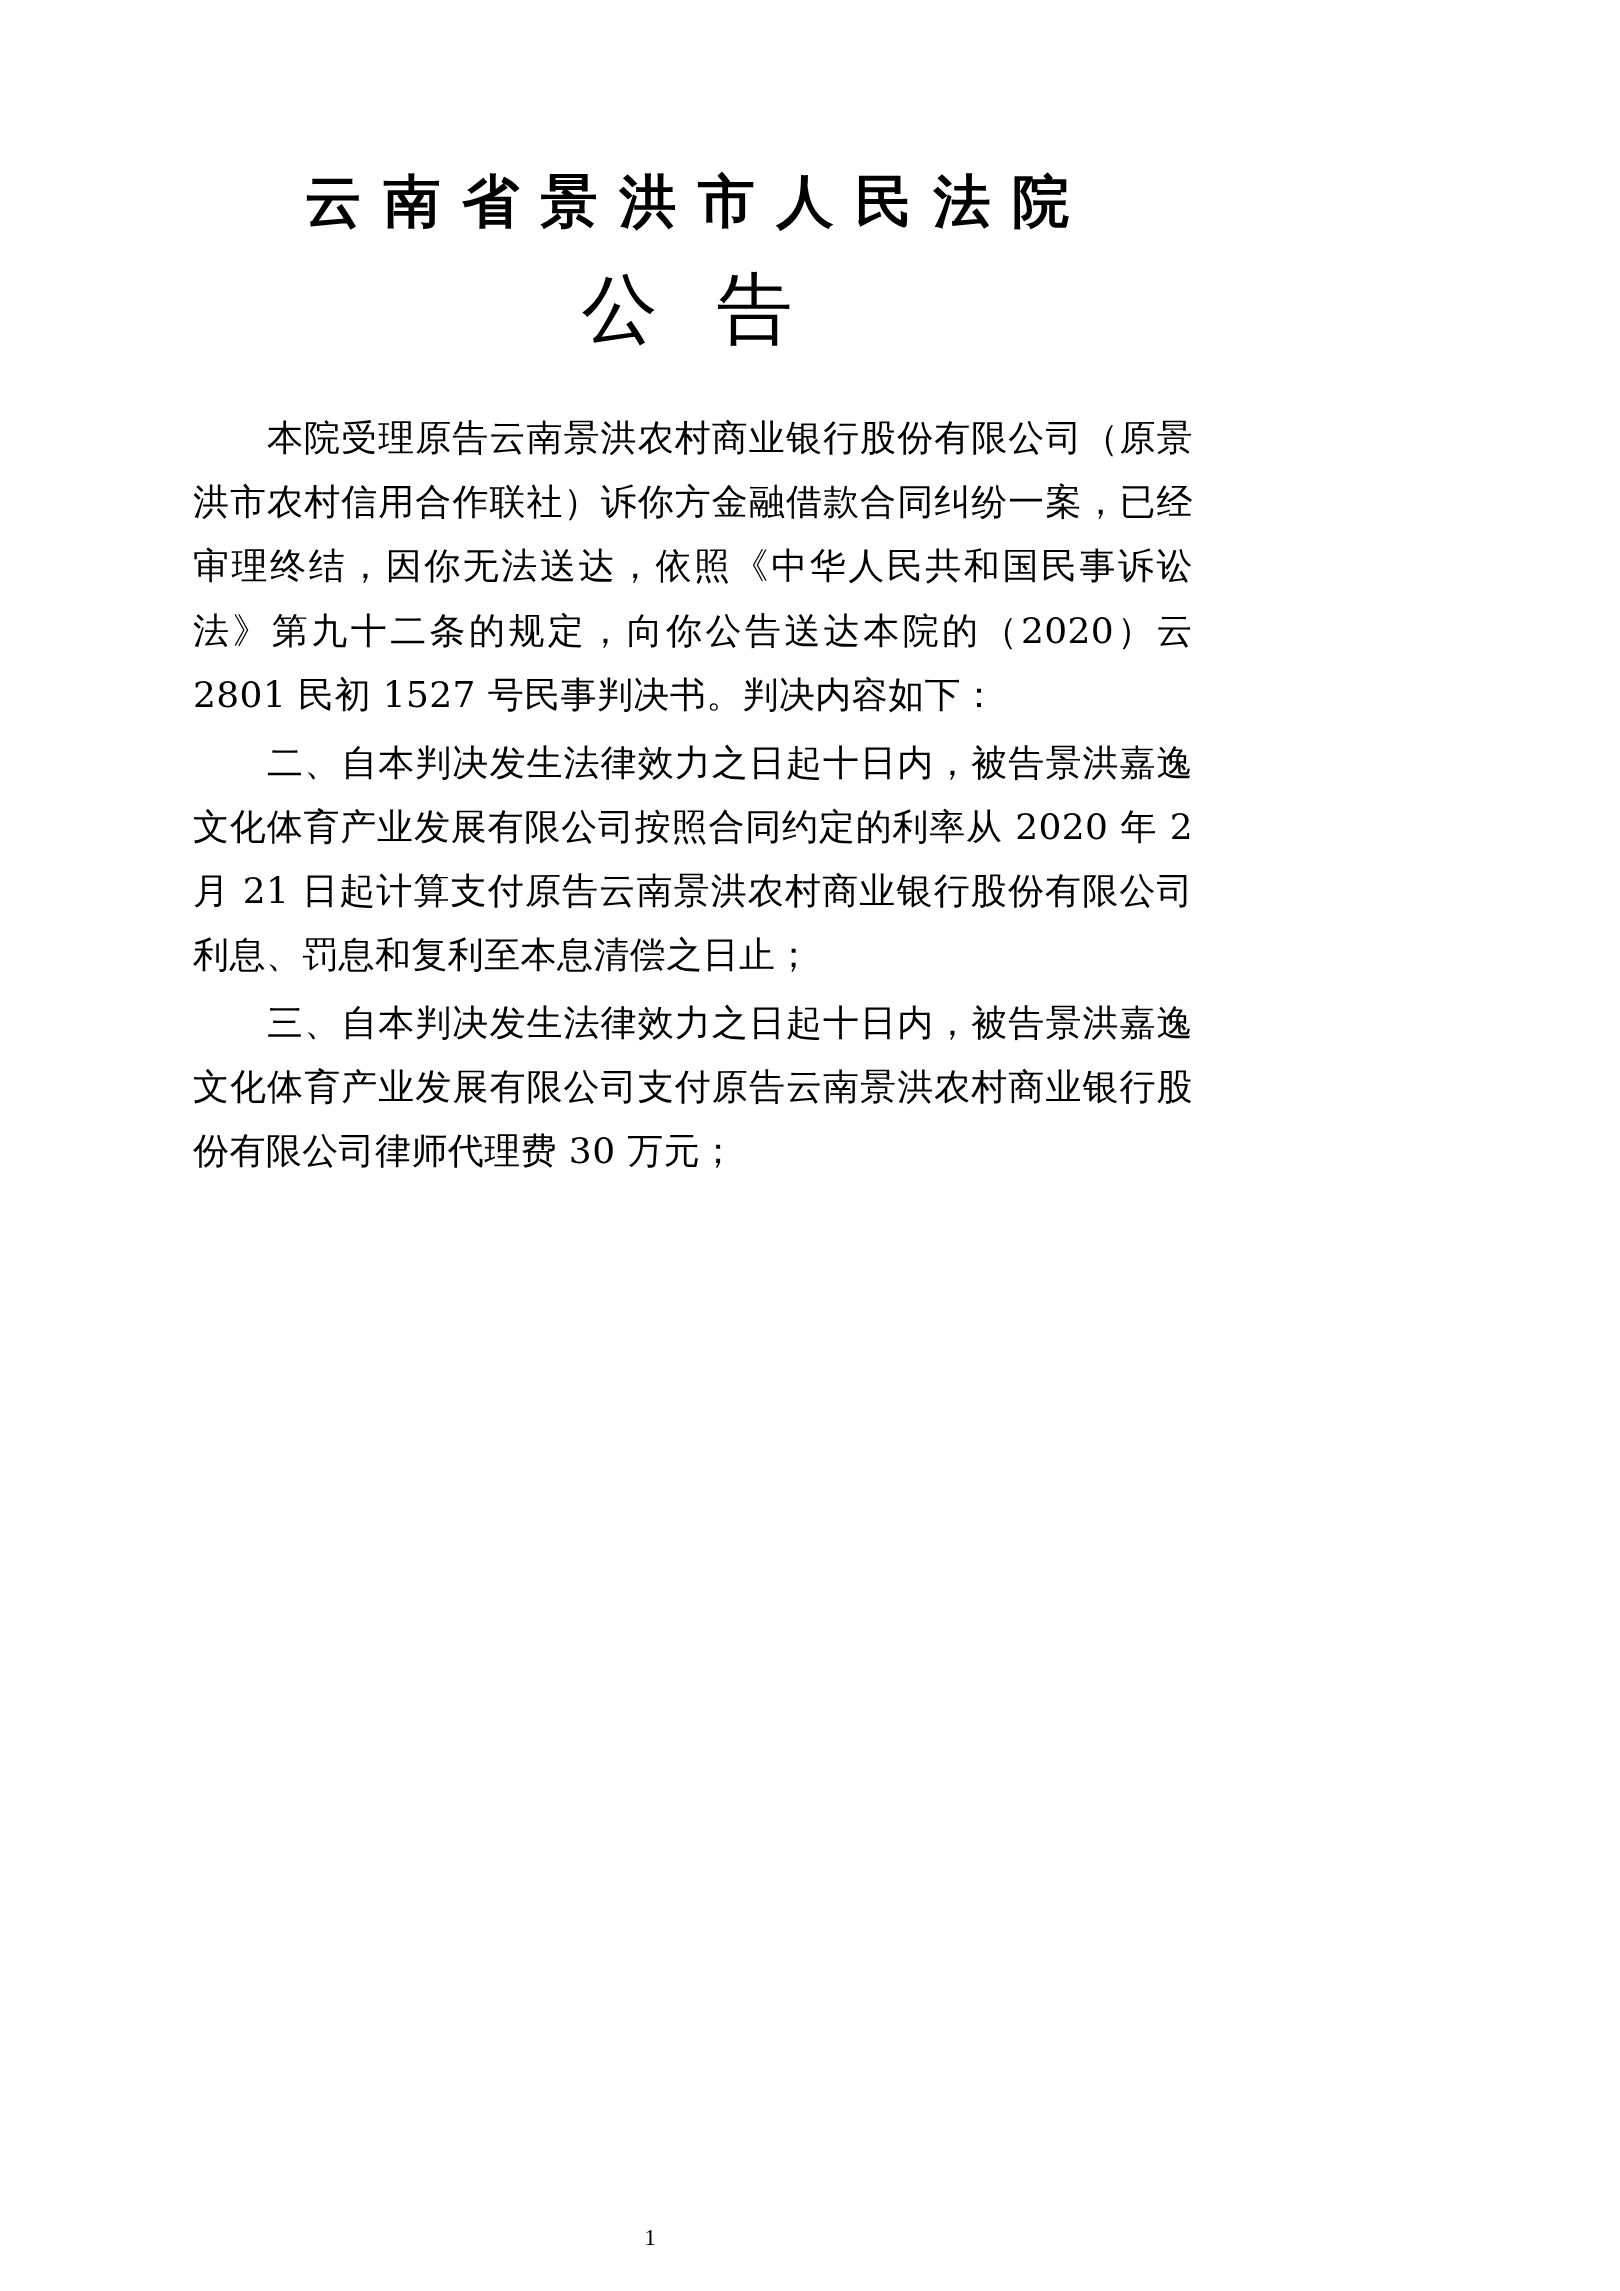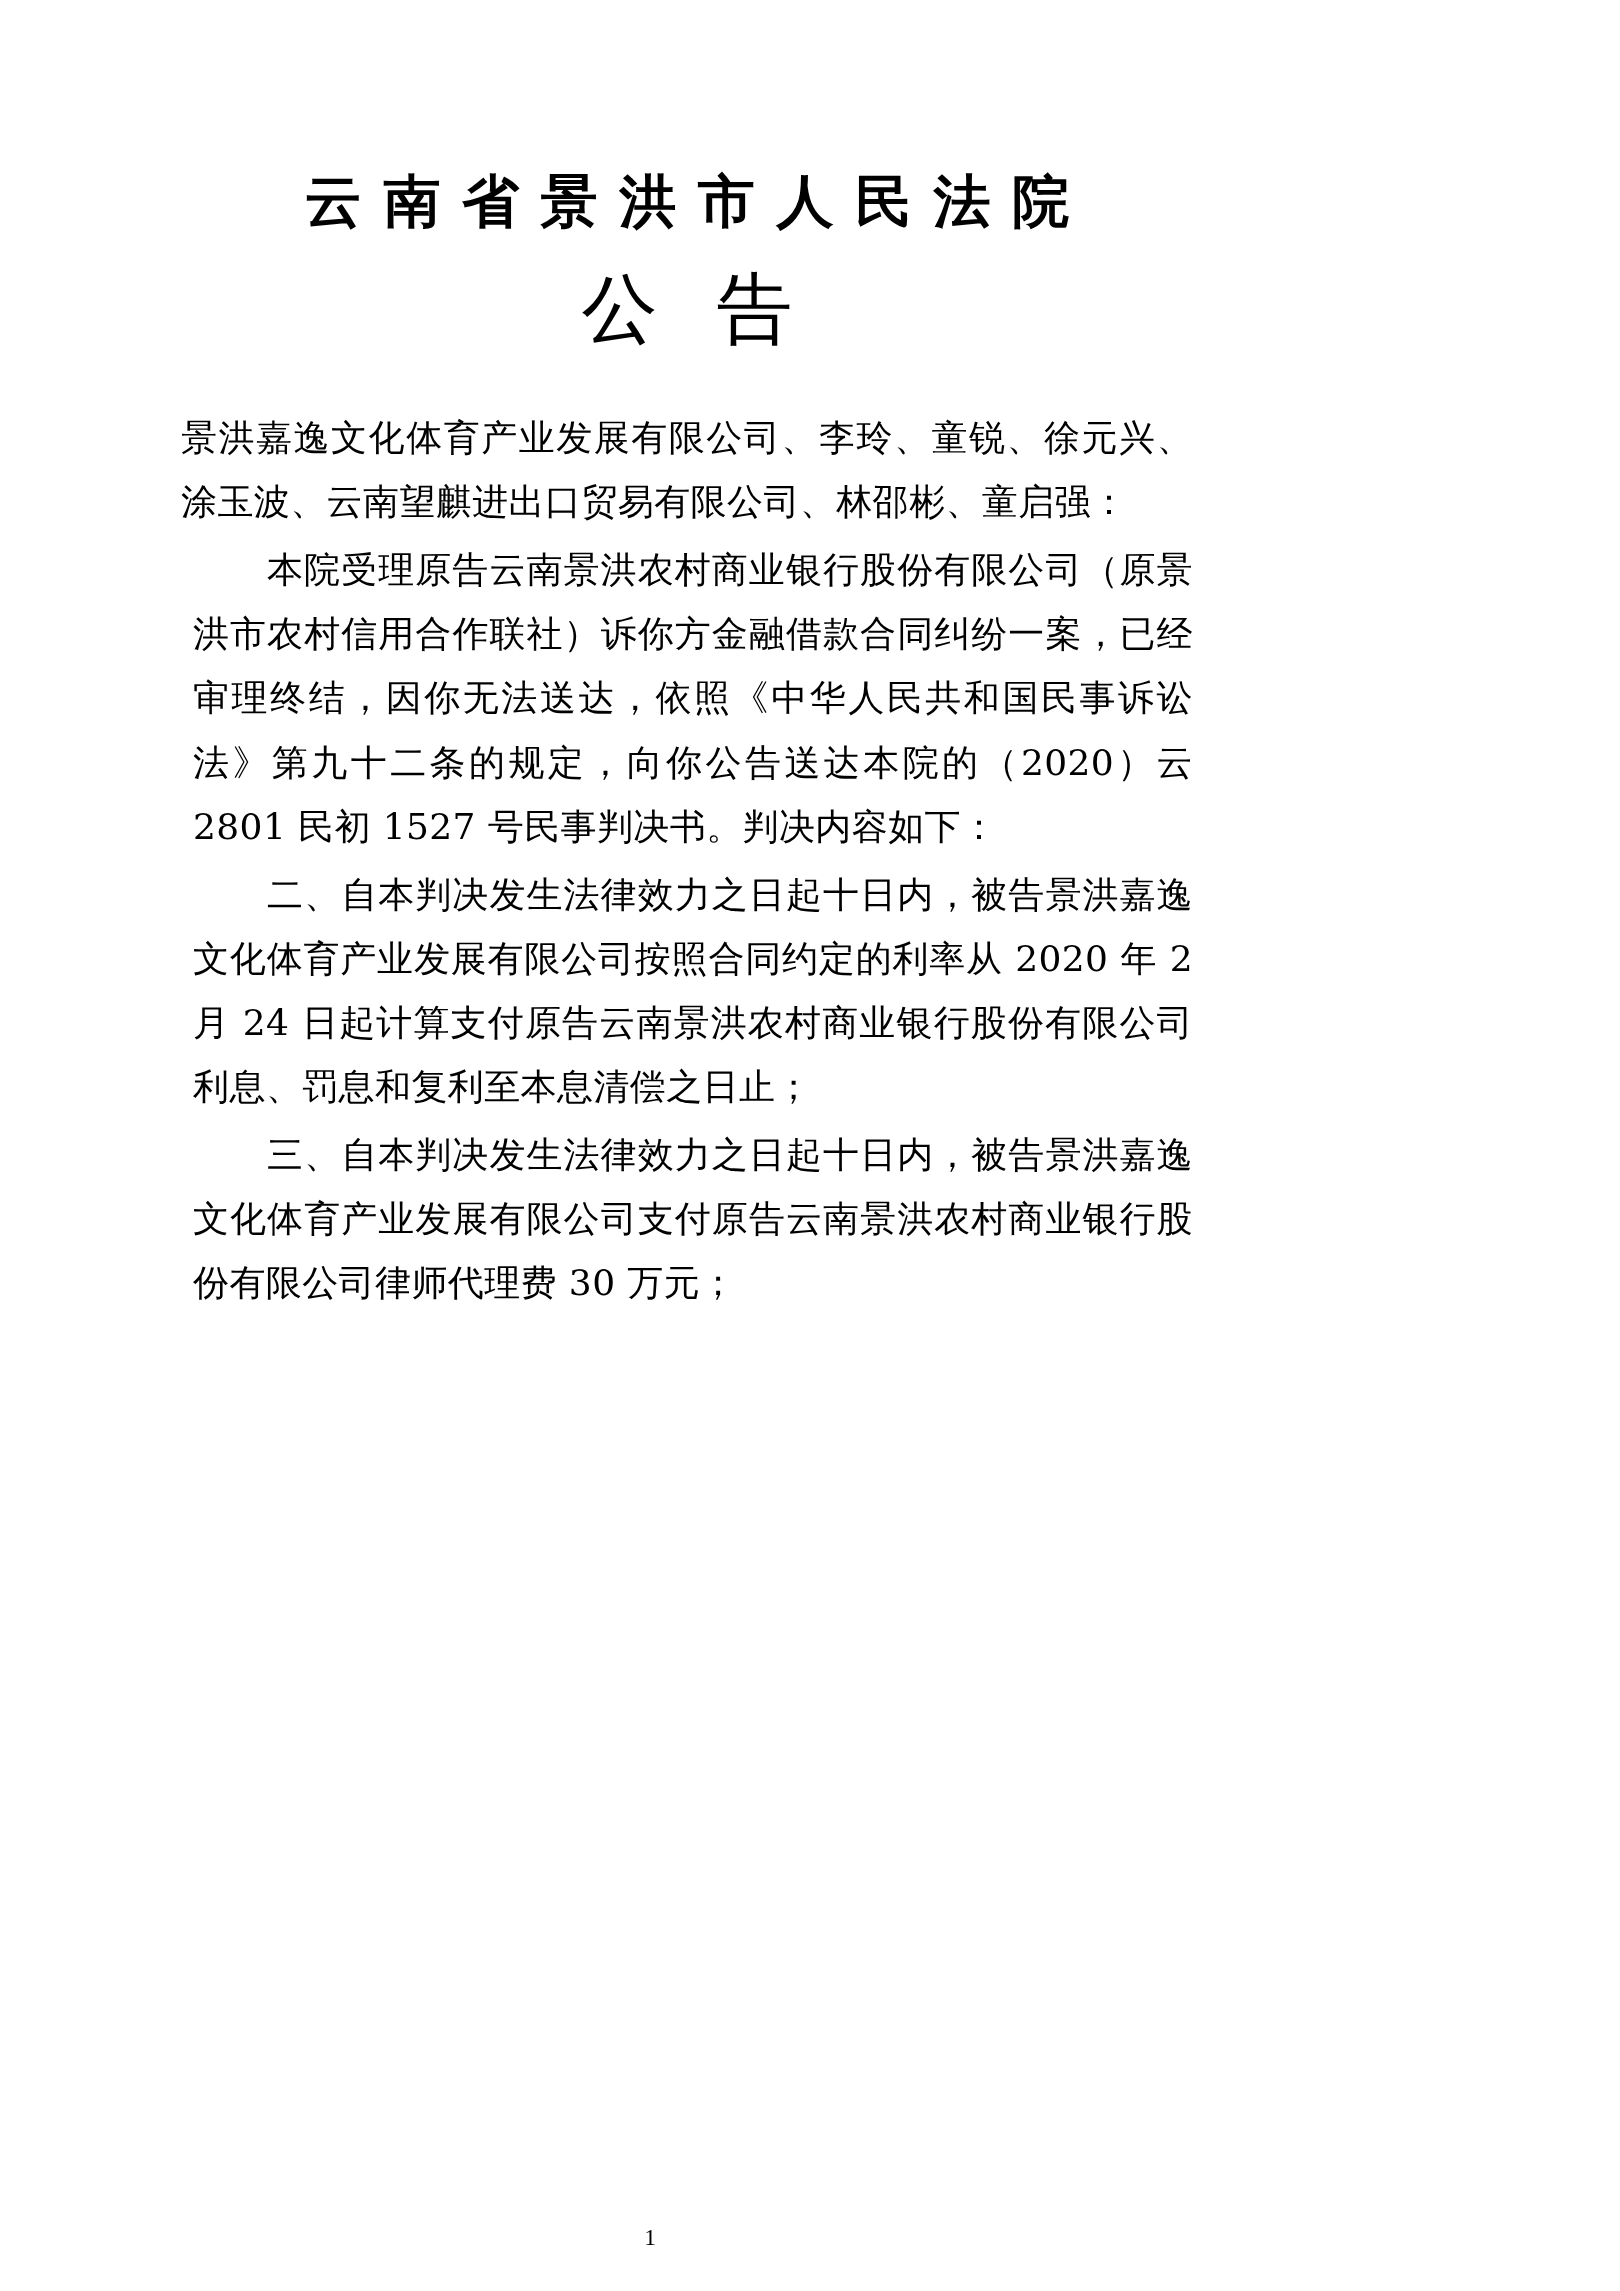--- a/index.html
+++ b/index.html
@@ -73,22 +73,21 @@
 </head>
 <body>
 
 <div class="page">
 
   <div class="court-title">云南省景洪市人民法院</div>
 
   <div class="doc-title">公告</div>
 
   <div class="body-text">
-    <p class="para">景洪嘉逸文化体育产业发展有限公司、李玲、童锐、徐元兴、涂玉波、云南望麒进出口贸易有限公司、林邵彬、童启强：</p>
     <p class="para indent">本院受理原告云南景洪农村商业银行股份有限公司（原景洪市农村信用合作联社）诉你方金融借款合同纠纷一案，已经审理终结，因你无法送达，依照《中华人民共和国民事诉讼法》第九十二条的规定，向你公告送达本院的（2020）云 2801 民初 1527 号民事判决书。判决内容如下：</p>
-    <p class="para indent">二、自本判决发生法律效力之日起十日内，被告景洪嘉逸文化体育产业发展有限公司按照合同约定的利率从 2020 年 2 月 24 日起计算支付原告云南景洪农村商业银行股份有限公司利息、罚息和复利至本息清偿之日止；</p>
+    <p class="para indent">二、自本判决发生法律效力之日起十日内，被告景洪嘉逸文化体育产业发展有限公司按照合同约定的利率从 2020 年 2 月 21 日起计算支付原告云南景洪农村商业银行股份有限公司利息、罚息和复利至本息清偿之日止；</p>
     <p class="para indent">三、自本判决发生法律效力之日起十日内，被告景洪嘉逸文化体育产业发展有限公司支付原告云南景洪农村商业银行股份有限公司律师代理费 30 万元；</p>
   </div>
 
   <div class="page-number">1</div>
 
 </div>
 
 
 </body></html>

